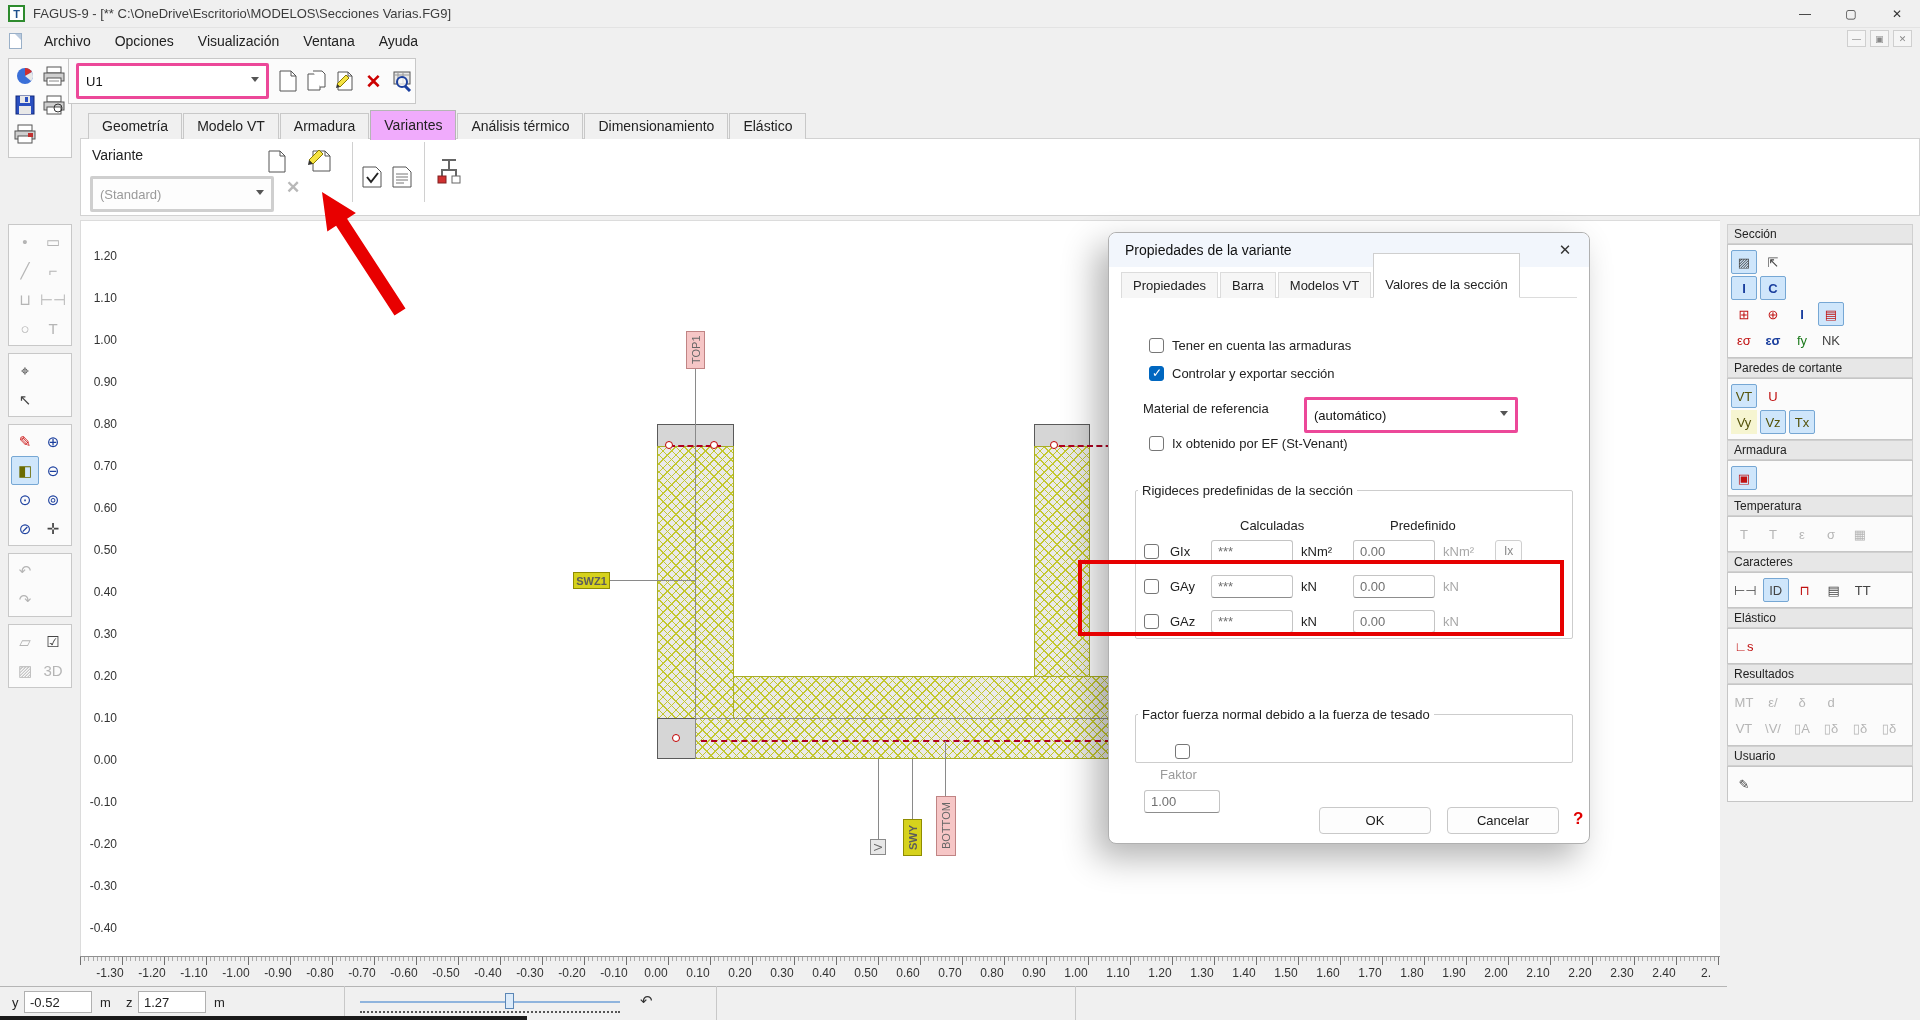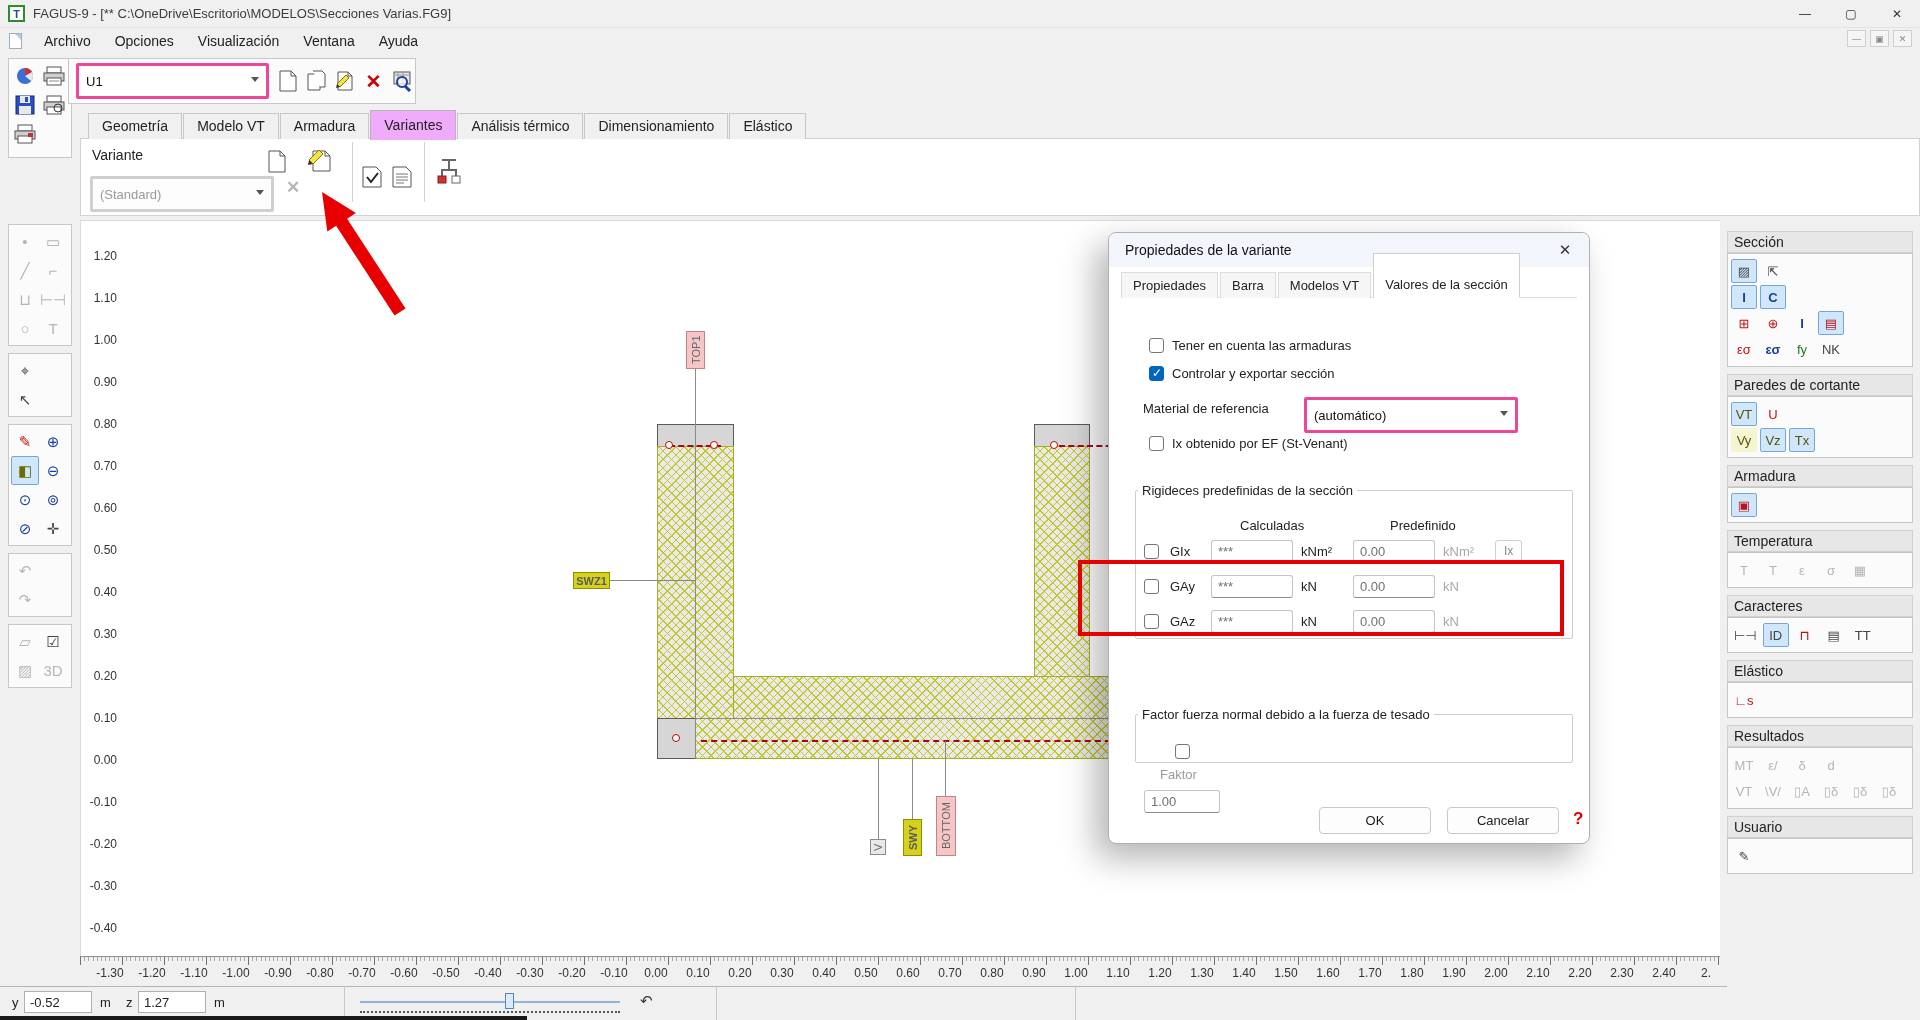--- a/index.html
+++ b/index.html
@@ -85,21 +85,21 @@
   .st-input{position:absolute;top:5px;height:22px;background:#fff;border:1px solid #b0b0b0;font-size:13px;padding:0 5px;color:#222;}
   .st-sep{position:absolute;top:0;width:1px;height:34px;background:#c8c8c8;}
   #slider-line{position:absolute;left:360px;top:15px;width:260px;height:2px;background:#8fb4dd;}
   #slider-thumb{position:absolute;left:505px;top:7px;width:9px;height:16px;background:#dcebfa;border:1px solid #5b86b5;}
   #slider-dots{position:absolute;left:360px;top:24px;width:260px;height:3px;border-bottom:2px dotted #555;}
   #slider-undo{position:absolute;left:640px;top:6px;font-size:15px;color:#333;}
   #bottom-dark{position:absolute;left:0;top:1016px;width:527px;height:4px;background:#1a1a1a;}
 
   
   #sidebar{position:absolute;left:1727px;top:224px;width:186px;}
-  .sb-header{background:#e7e7e7;border:1px solid #d0d0d0;font-size:14px;color:#222;padding:2px 6px;margin-top:7px;}
+  .sb-header{background:#e7e7e7;border:1px solid #d0d0d0;font-size:12px;color:#222;padding:2px 6px;}
   .sb-box{background:#fbfbfb;border:1px solid #c6c6c6;padding:3px;}
   .sb-row{display:flex;gap:3px;margin:2px 0;}
   .sb-icon{min-width:26px;height:24px;padding:0 2px;display:flex;align-items:center;justify-content:center;font-size:13px;color:#444;border:1px solid transparent;}
   .sb-icon.active{background:#cfe6fb;border:1px solid #76a7d4;border-radius:2px;}
   .sb-icon.dis{color:#b5b5b5;}
   .sb-icon.blue{color:#1b3f9e;font-weight:bold;}
   .sb-icon.red{color:#c01010;}
   .sb-icon.green{color:#1c7a1c;}
   .sb-icon.yellow{color:#55530a;background-color:#e6e22e33;}
   .sb-icon.yellow.active{background:#cfe6fb;}

